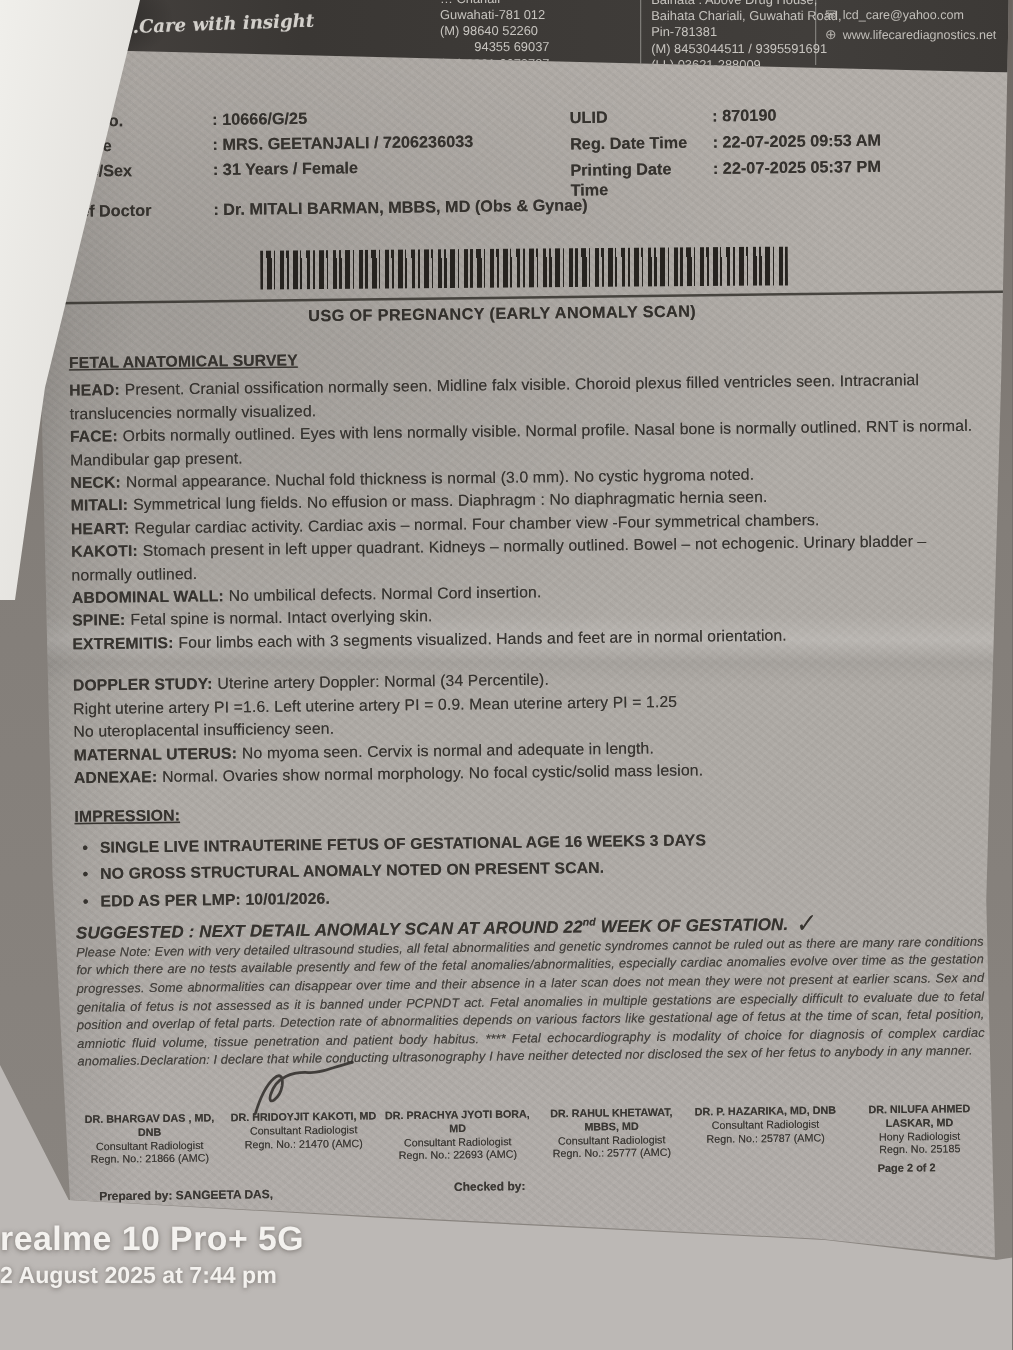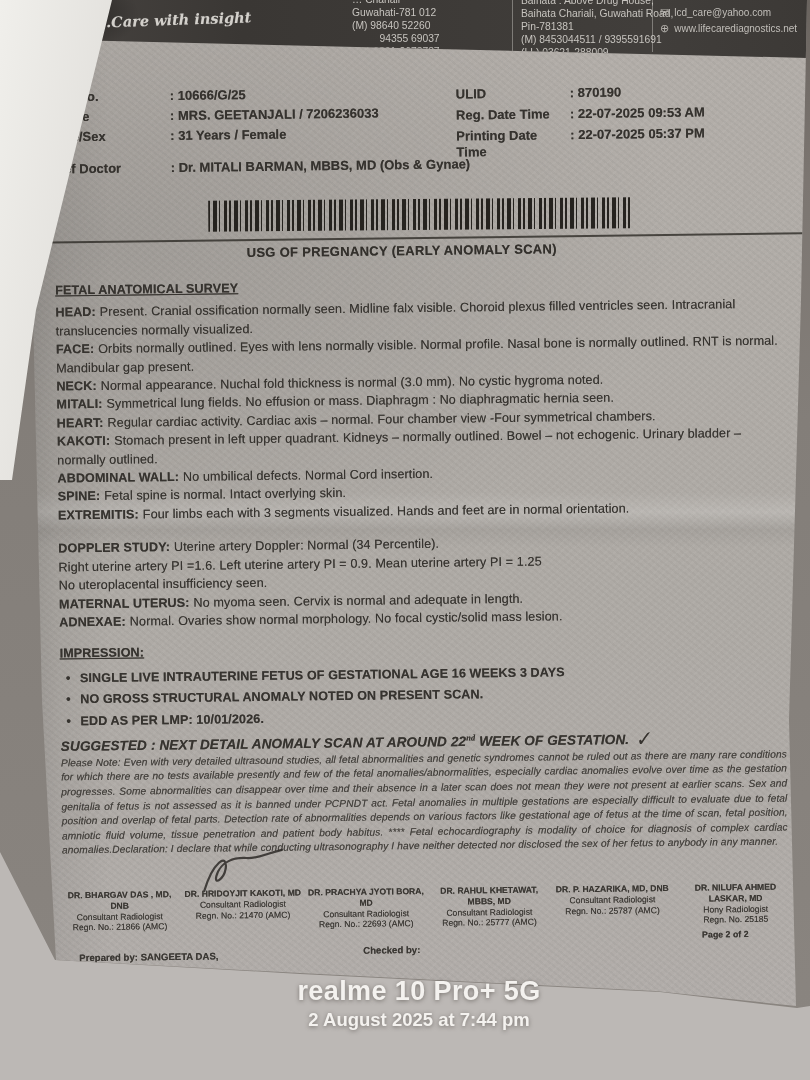--- a/index.html
+++ b/index.html
@@ -66,36 +66,36 @@
   .body p{margin:0;}
   .hd{font-weight:bold;text-decoration:underline;margin-bottom:4px;}
   .fl{font-weight:bold;margin-right:4px;}
   .doppler{margin-top:15px;}
   .u{}
   .impress{margin-top:13px;}
   .bullets{margin-top:6px;}
   .bullet{font-weight:bold;margin-bottom:3px;padding-left:20px;position:relative;}
   .bullet::before{content:"•";position:absolute;left:6px;}
   .sug{margin-top:9px;font-style:italic;font-weight:bold;font-size:13.6px;}
-  .sug sup{font-size:.62em;font-family:Liberation Serif, serif;}
+  .sug sup{font-size:.62em;}
   .tick{display:inline-block;font-size:19px;font-weight:normal;transform:rotate(-8deg) translateY(2px);margin-left:5px;}
   .note{margin-top:12px;font-size:10.2px;line-height:14.6px;font-style:italic;text-align:justify;color:#45423e;}
 
   .sigs{position:absolute;left:56px;right:20px;top:886px;display:flex;justify-content:space-between;}
   .sig{width:118px;text-align:center;font-size:8.6px;line-height:10.8px;color:#3a3733;}
   .sig .nm{font-weight:bold;}
   .squiggle{position:absolute;left:192px;top:846px;transform:rotate(-6deg);opacity:.85;}
 
   .prepared{position:absolute;left:74px;top:948px;font-size:9.6px;font-weight:bold;color:#3a3733;}
   .checked{position:absolute;left:358px;top:944px;font-size:9.6px;font-weight:bold;color:#3a3733;}
   .pageno{position:absolute;left:697px;top:933px;font-size:8.8px;font-weight:bold;color:#3a3733;text-align:center;}
   .nb{position:absolute;left:233px;top:978px;font-size:9px;color:rgba(45,42,38,.48);}
 
-  .wm{position:absolute;left:0;right:0;top:976px;text-align:center;color:#f4f2ef;
-    text-shadow:0 1px 4px rgba(60,55,50,.55);font-family:"Liberation Sans",sans-serif;padding-left:28px;}
+  .wm{position:absolute;left:0;right:0;top:976px;text-align:left;color:#f4f2ef;
+    text-shadow:0 1px 4px rgba(60,55,50,.55);font-family:"Liberation Sans",sans-serif;}
   .wm .l1{font-size:27px;font-weight:bold;letter-spacing:.4px;line-height:30px;}
   .wm .l2{font-size:18.5px;font-weight:bold;margin-top:3px;}
 </style>
 </head>
 <body>
 
 <div class="scene">
   <div class="surface-light"></div>
 
   <div class="paper">

